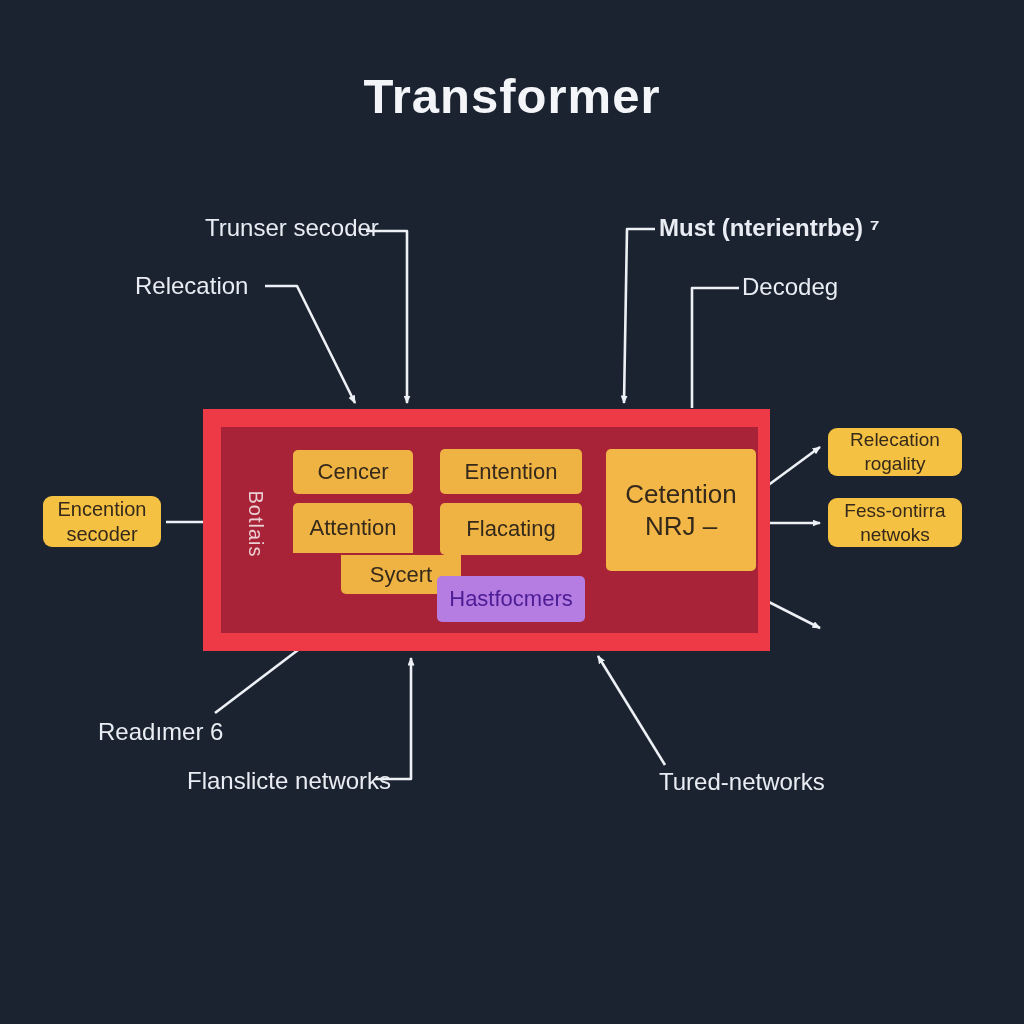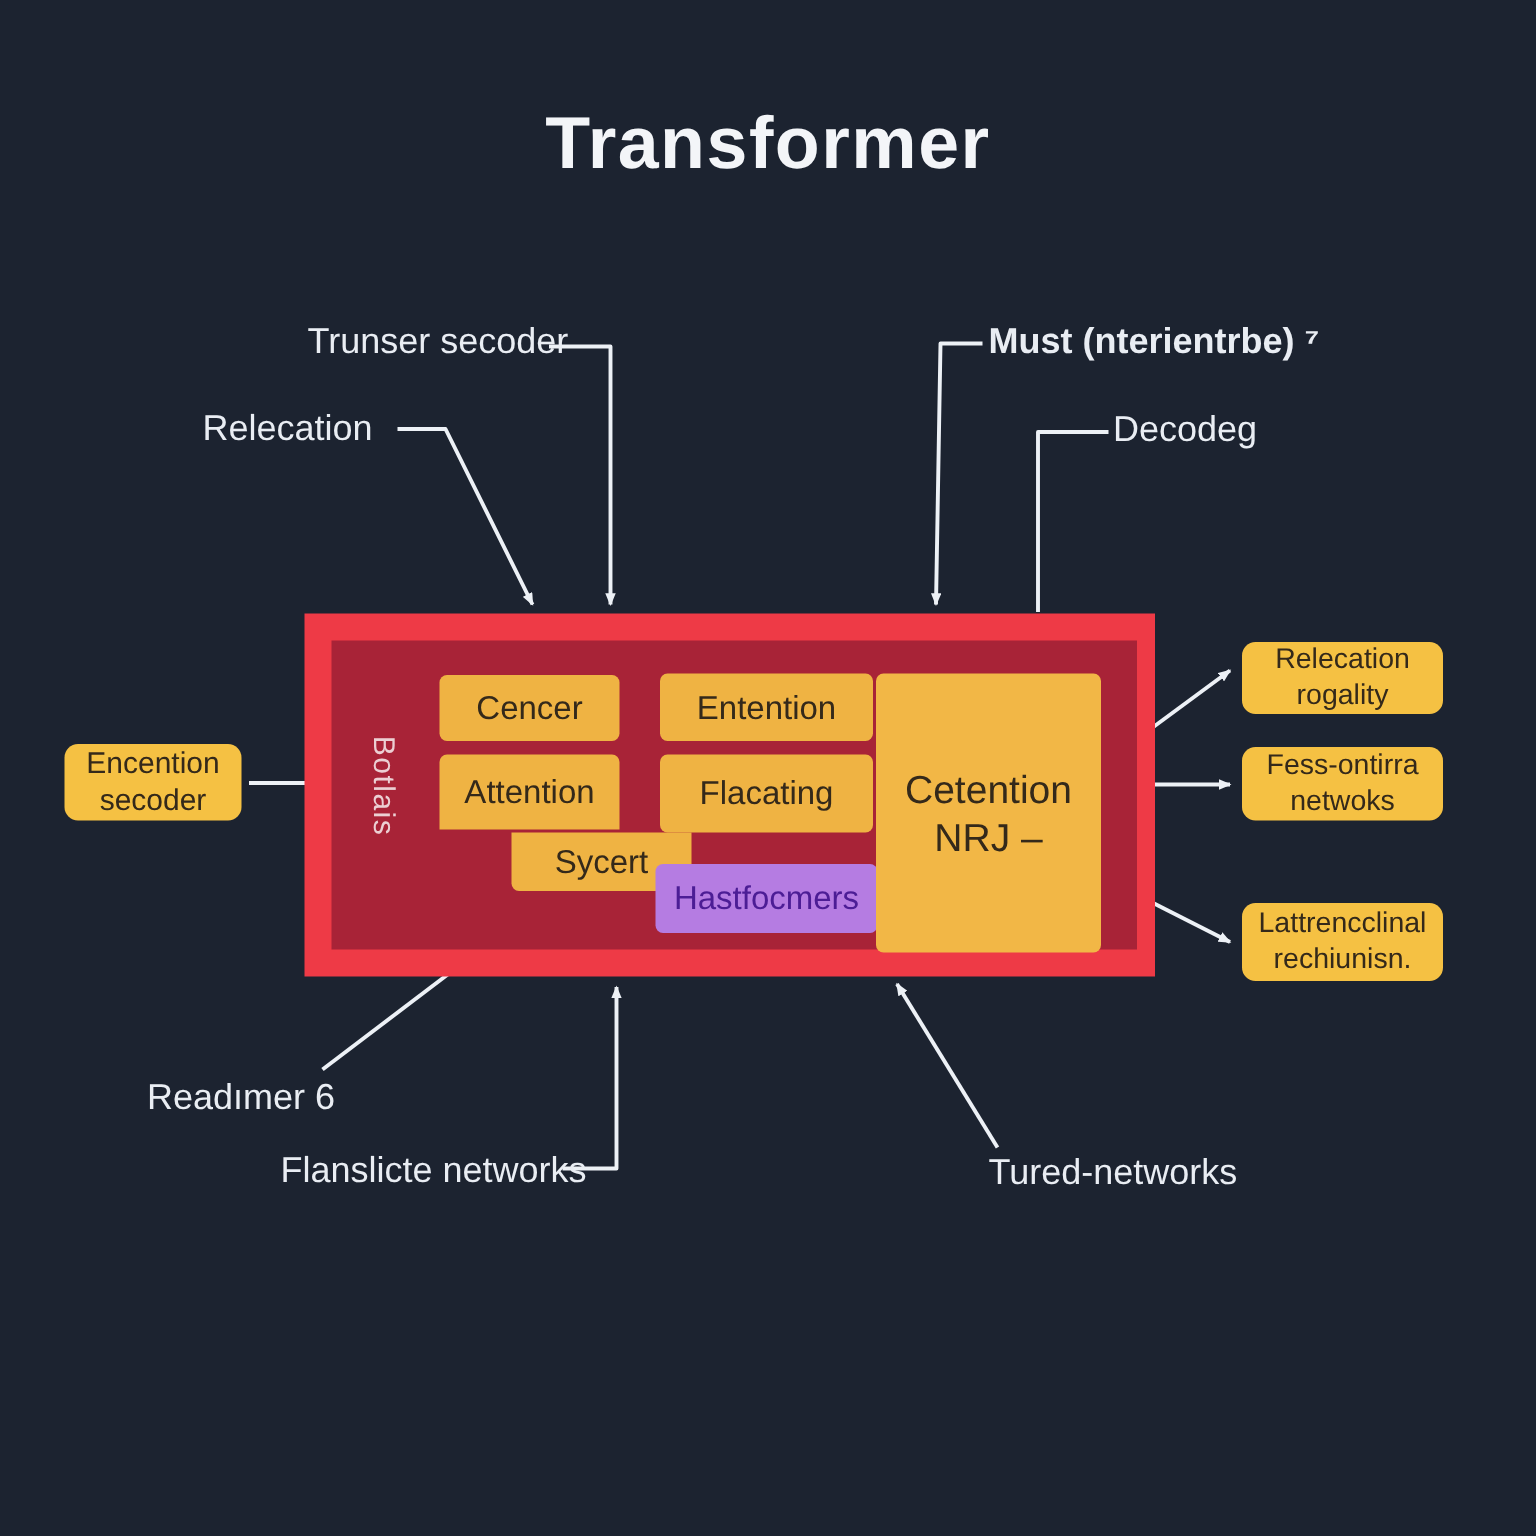--- a/index.html
+++ b/index.html
@@ -88,21 +88,21 @@
   <div id="vertical-label" class="abs">Botlais</div>
 
   <div class="abs node" style="left:293px;top:450px;width:120px;height:44px;">Cencer</div>
   <div class="abs node" style="left:293px;top:503px;width:120px;height:50px;border-radius:5px 5px 0 0;">Attention</div>
   <div class="abs node" style="left:293px;top:555px;width:120px;height:39px;border-radius:0 0 5px 5px;margin-left:48px;">Sycert</div>
 
   <div class="abs node" style="left:440px;top:449px;width:142px;height:45px;">Entention</div>
   <div class="abs node" style="left:440px;top:503px;width:142px;height:52px;">Flacating</div>
   <div class="abs node purple" style="left:437px;top:576px;width:148px;height:46px;">Hastfocmers</div>
 
-  <div class="abs node" style="left:584px;top:449px;width:150px;height:186px;font-size:26px;background:#f2b746;">
+  <div class="abs node" style="left:606px;top:449px;width:150px;height:122px;font-size:26px;background:#f2b746;">
     <div>
       <div>Cetention</div>
       <div>NRJ –</div>
     </div>
   </div>
 
   <div class="abs node label-node" style="left:43px;top:496px;width:118px;height:51px;font-size:20px;">
     <div>
       <div>Encention</div>
       <div>secoder</div>
@@ -114,20 +114,14 @@
       <div>Relecation</div>
       <div>rogality</div>
     </div>
   </div>
   <div class="abs node label-node" style="left:828px;top:498px;width:134px;height:49px;">
     <div>
       <div>Fess-ontirra</div>
       <div>netwoks</div>
     </div>
   </div>
-  <div class="abs node label-node" style="left:828px;top:602px;width:134px;height:52px;">
-    <div>
-      <div>Lattrencclinal</div>
-      <div>rechiunisn.</div>
-    </div>
-  </div>
 
 </div>
 
 </body></html>

